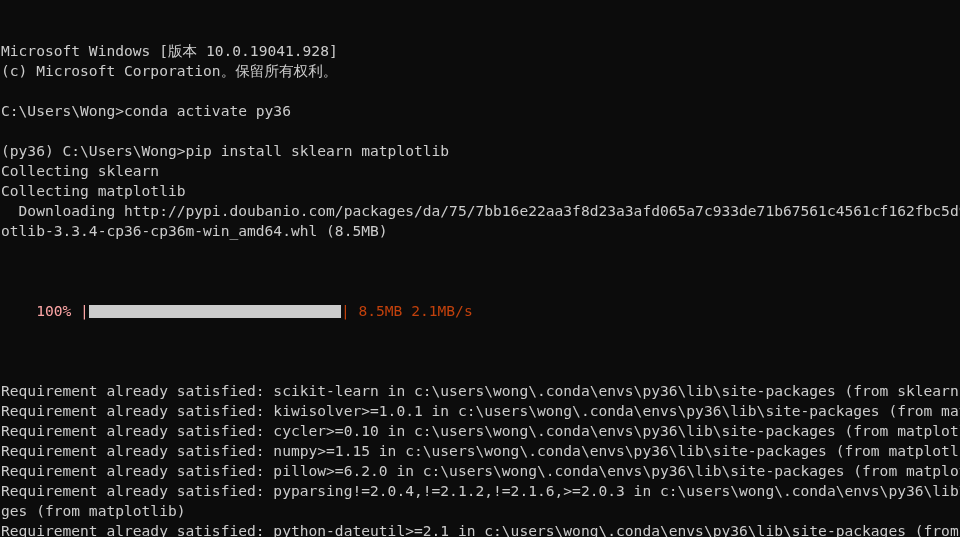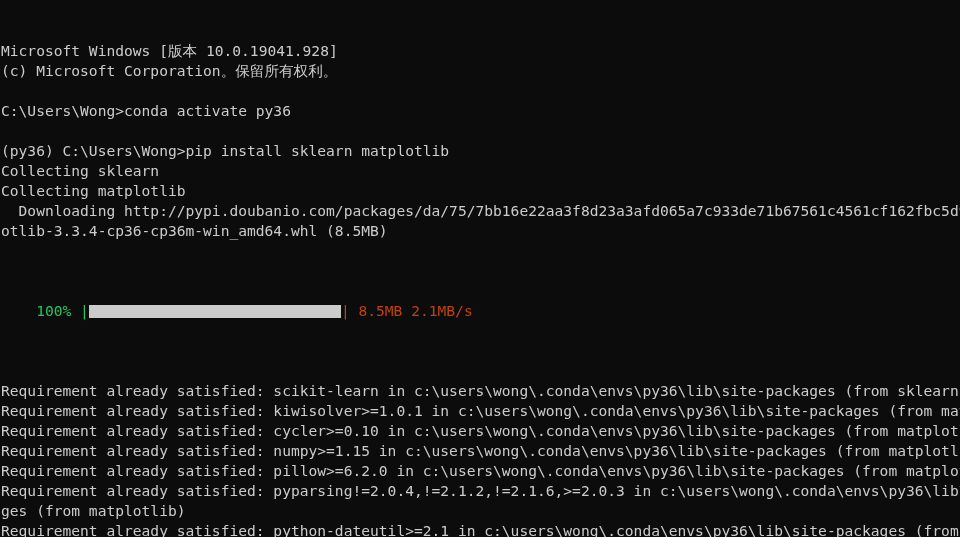--- a/index.html
+++ b/index.html
@@ -34,21 +34,21 @@
   .normal  { color: #cccccc; }
   .blank   { color: transparent; }
 
   
   .progress-row {
     height: 20px;
     display: flex;
     align-items: center;
     white-space: pre;
   }
-  .progress-pct { color: #22c55e; }
+  .progress-pct { color: #fca5a5; }
   .progress-fill {
     display: inline-block;
     background: #cccccc;
     height: 13px;
     width: 252px;
     vertical-align: middle;
     margin: 0;
   }
   .progress-tail { color: #c2410c; }
 </style>

